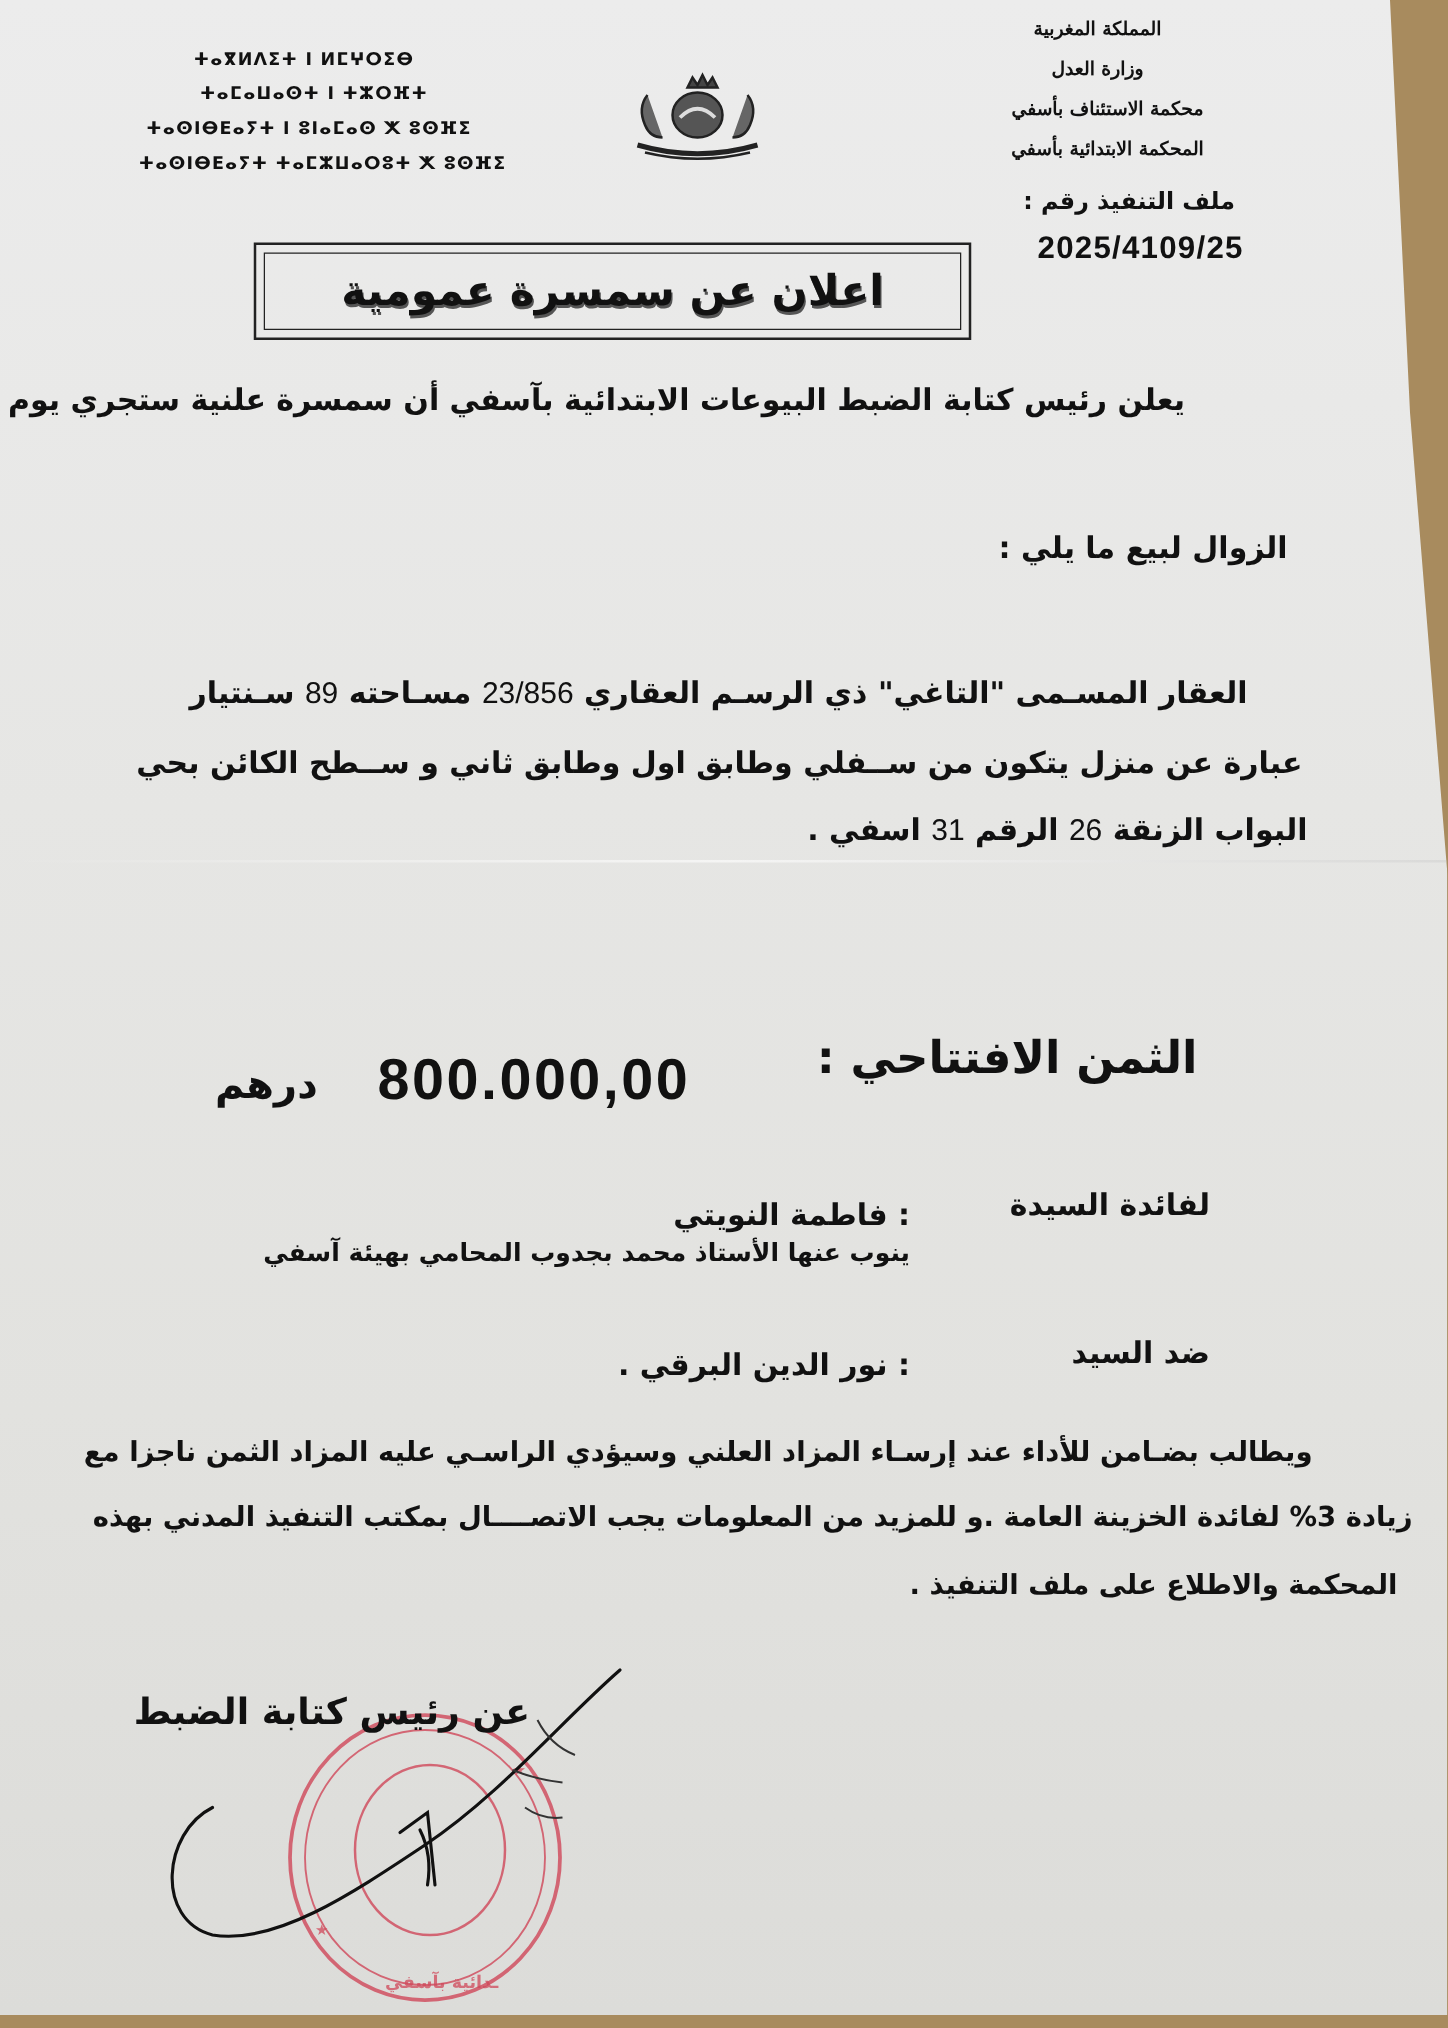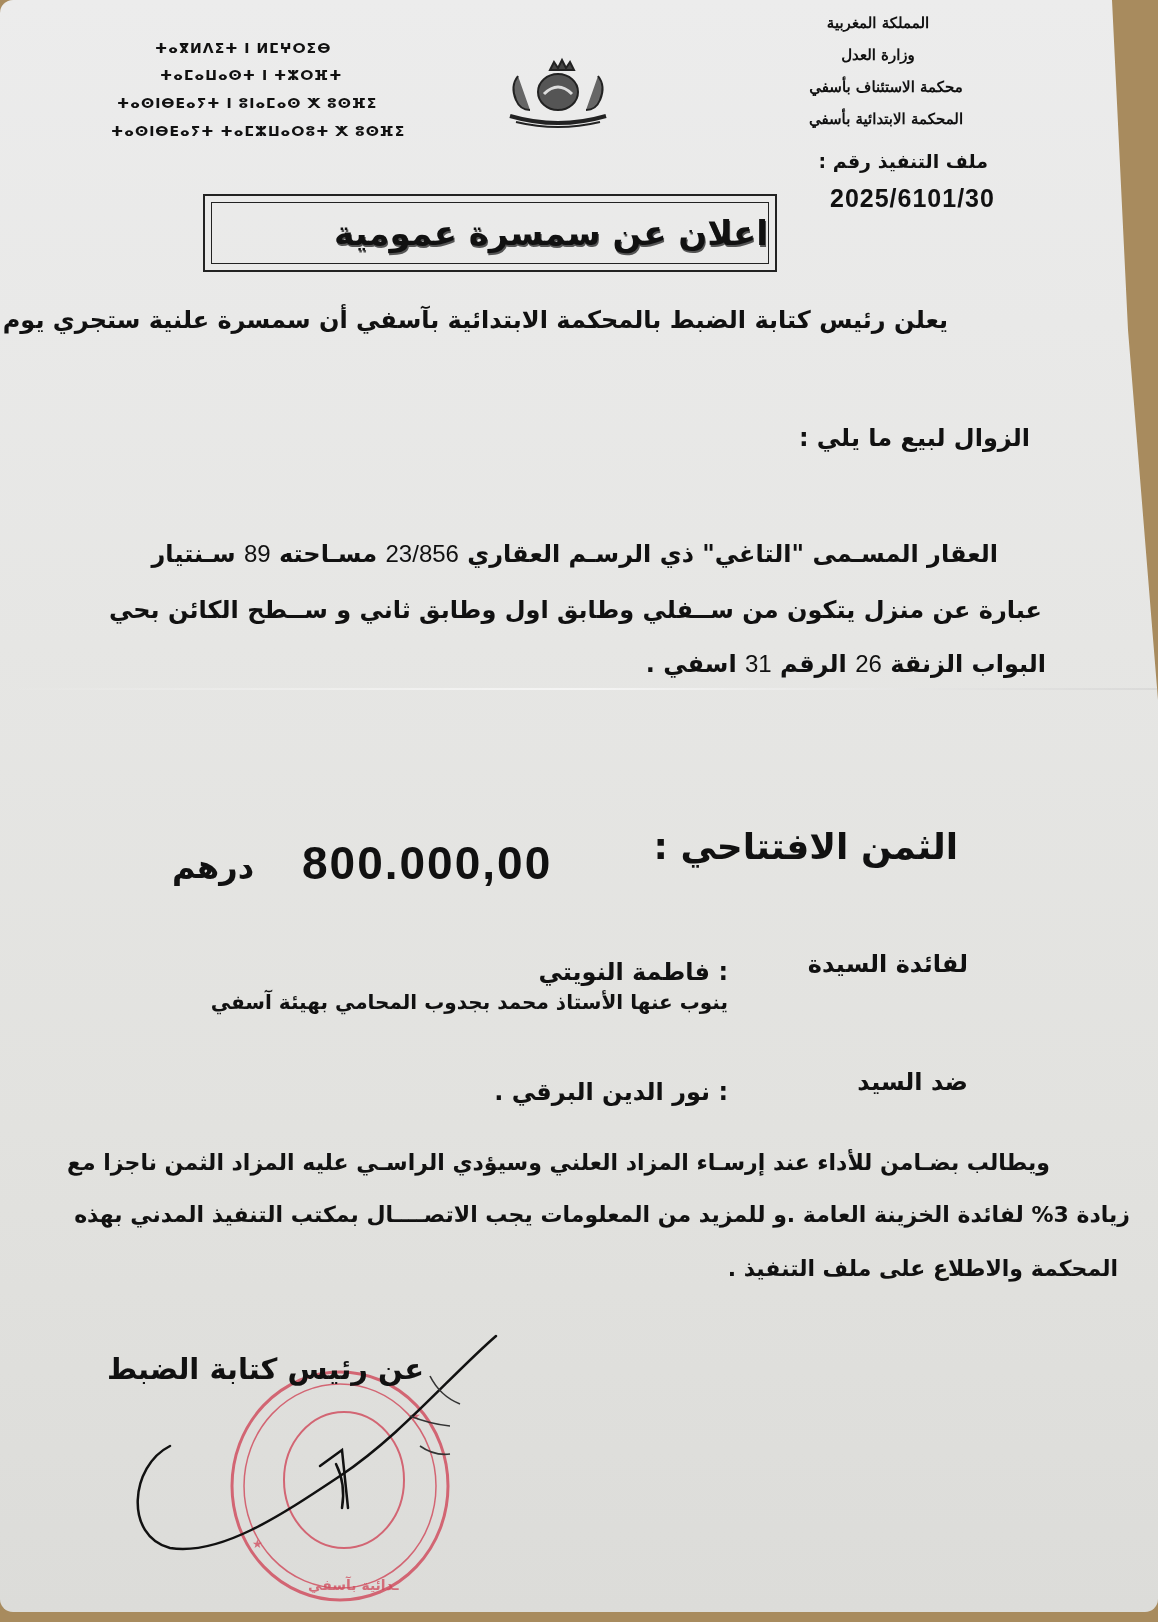--- a/index.html
+++ b/index.html
@@ -6,21 +6,20 @@
   body {
     width: 1158px; height: 1622px; overflow: hidden; position: relative;
     background: #a88b5e;
     font-family: "DejaVu Sans", sans-serif;
   }
   .paper {
     position: absolute; left: 0; top: 0; width: 1158px; height: 1612px;
     background: linear-gradient(180deg, #ececec 0%, #e6e6e4 40%, #e2e2df 70%, #dcdcd9 100%);
     clip-path: polygon(0 0, 1112px 0, 1128px 330px, 1158px 700px, 1158px 1612px, 0 1612px);
     color: #111;
-    border-radius: 13px;
   }
   .fold {
     position: absolute; left: 0; width: 1158px; height: 2px;
     background: linear-gradient(90deg, rgba(255,255,255,0.0), rgba(255,255,255,0.6), rgba(200,200,200,0.4));
   }
   .abs { position: absolute; white-space: nowrap; }
   .rtl { direction: rtl; }
 
   
   .hdr-ar { font-family: "DejaVu Serif", serif; font-size: 15px; font-weight: bold; text-align: center; }
@@ -34,21 +33,21 @@
   .emblem { position: absolute; left: 500px; top: 56px; width: 116px; height: 78px; }
 
   
   .title-box {
     position: absolute; left: 203px; top: 194px; width: 574px; height: 78px;
     border: 2px solid #222; box-sizing: border-box;
   }
   .title-box-inner {
     position: absolute; left: 6px; top: 6px; right: 6px; bottom: 6px;
     border: 1.5px solid #222;
-    display: flex; align-items: center; justify-content: flex-end;
+    display: flex; align-items: center; justify-content: center;
   }
   .title-text { font-size: 34px; font-weight: bold; direction: rtl; text-shadow: 1px 2px 0 #555; }
 
   .body-line { font-size: 24px; font-weight: bold; direction: rtl; text-align: right; }
   .big-date { font-family: "Liberation Sans", sans-serif; font-size: 37px; font-weight: bold; }
   .num { font-family: "Liberation Sans", sans-serif; font-weight: normal; }
 
   .price-label { font-size: 36px; font-weight: bold; direction: rtl; }
   .price-value { font-family: "Liberation Sans", sans-serif; font-size: 46px; font-weight: bold; letter-spacing: 2px; }
   .currency { font-size: 32px; font-weight: bold; }
@@ -67,21 +66,21 @@
 
 <div class="paper">
 
   <div class="fold" style="top:688px;"></div>
 
   <div class="abs hdr-ar rtl" style="right:180px; top:14px; width:200px;">المملكة المغربية</div>
   <div class="abs hdr-ar rtl" style="right:190px; top:46px; width:180px;">وزارة العدل</div>
   <div class="abs hdr-ar rtl" style="right:162px; top:78px; width:220px;">محكمة الاستئناف بأسفي</div>
   <div class="abs hdr-ar rtl" style="right:162px; top:110px; width:220px;">المحكمة الابتدائية بأسفي</div>
   <div class="abs file-label rtl" style="right:170px; top:150px;">ملف التنفيذ رقم :</div>
-  <div class="abs file-num" style="left:830px; top:184px;">2025/6101/30</div>
+  <div class="abs file-num" style="left:830px; top:184px;">2025/4109/25</div>
 
   <div class="abs tif" style="left:155px; top:40px;">ⵜⴰⴳⵍⴷⵉⵜ ⵏ ⵍⵎⵖⵔⵉⴱ</div>
   <div class="abs tif" style="left:160px; top:67px;">ⵜⴰⵎⴰⵡⴰⵙⵜ ⵏ ⵜⵣⵔⴼⵜ</div>
   <div class="abs tif" style="left:117px; top:95px;">ⵜⴰⵙⵏⴱⴹⴰⵢⵜ ⵏ ⵓⵏⴰⵎⴰⵙ ⵅ ⵓⵙⴼⵉ</div>
   <div class="abs tif" style="left:111px; top:123px;">ⵜⴰⵙⵏⴱⴹⴰⵢⵜ ⵜⴰⵎⵣⵡⴰⵔⵓⵜ ⵅ ⵓⵙⴼⵉ</div>
 
   <svg class="emblem" viewBox="0 0 116 78">
     <g fill="none" stroke="#222" stroke-width="2">
       <path d="M50 14 l4 -8 l4 6 l4 -8 l4 8 l4 -6 l4 8 z" fill="#444"></path>
       <ellipse cx="58" cy="36" rx="20" ry="18" fill="#555"></ellipse>
@@ -92,21 +91,21 @@
       <path d="M16 66 q42 10 84 0" stroke-width="2"></path>
     </g>
   </svg>
 
   <div class="title-box">
     <div class="title-box-inner">
       <span class="title-text">اعلان عن سمسرة عمومية</span>
     </div>
   </div>
 
-  <div class="abs body-line" style="right:210px; top:306px;">يعلن رئيس كتابة الضبط بالمحكمة الابتدائية بآسفي أن سمسرة علنية ستجري يوم</div>
+  <div class="abs body-line" style="right:210px; top:306px;">يعلن رئيس كتابة الضبط البيوعات الابتدائية بآسفي أن سمسرة علنية ستجري يوم</div>
   <div class="abs body-line" style="right:128px; top:424px;">الزوال لبيع ما يلي :</div>
 
   <div class="abs body-line" style="right:160px; top:540px;">
     <span>العقار المسـمى "التاغي" ذي الرسـم العقاري</span>
     <span class="num">23/856</span>
     <span>مسـاحته</span>
     <span class="num">89</span>
     <span>سـنتيار</span>
   </div>
   <div class="abs body-line" style="right:116px; top:596px;">عبارة عن منزل يتكون من ســفلي وطابق اول وطابق ثاني و ســطح الكائن بحي</div>

